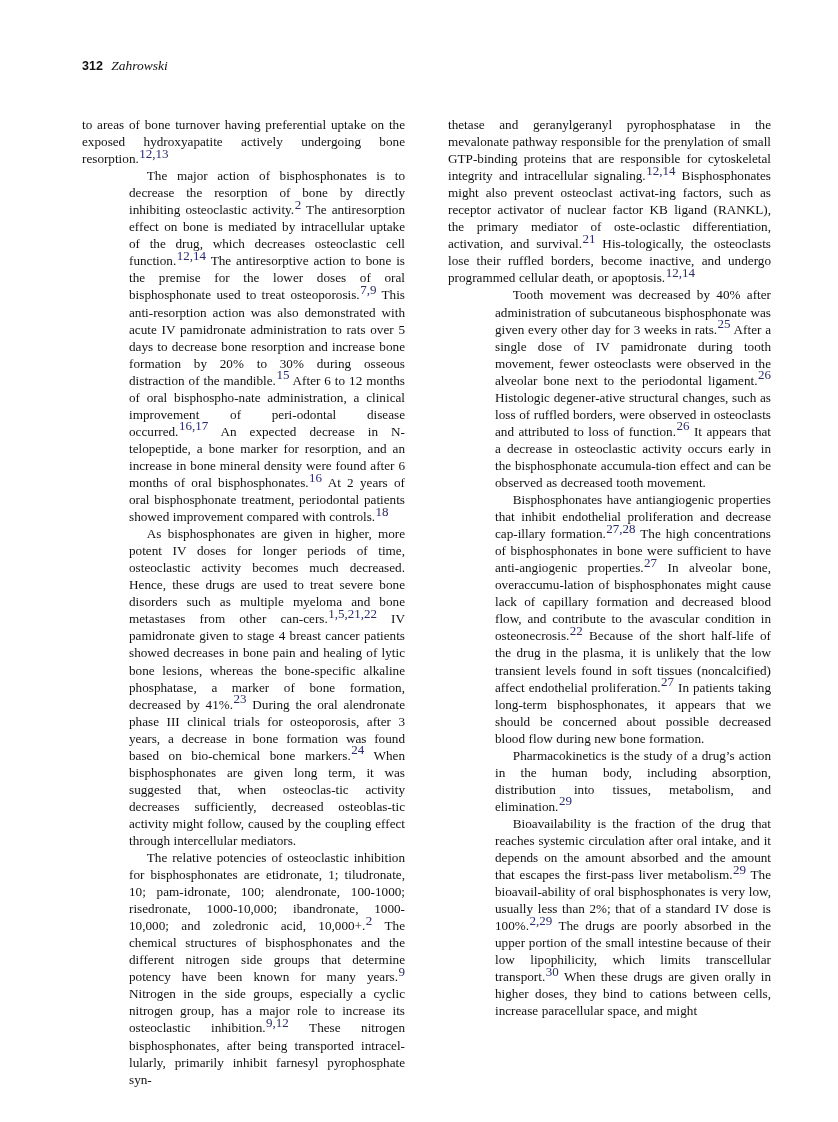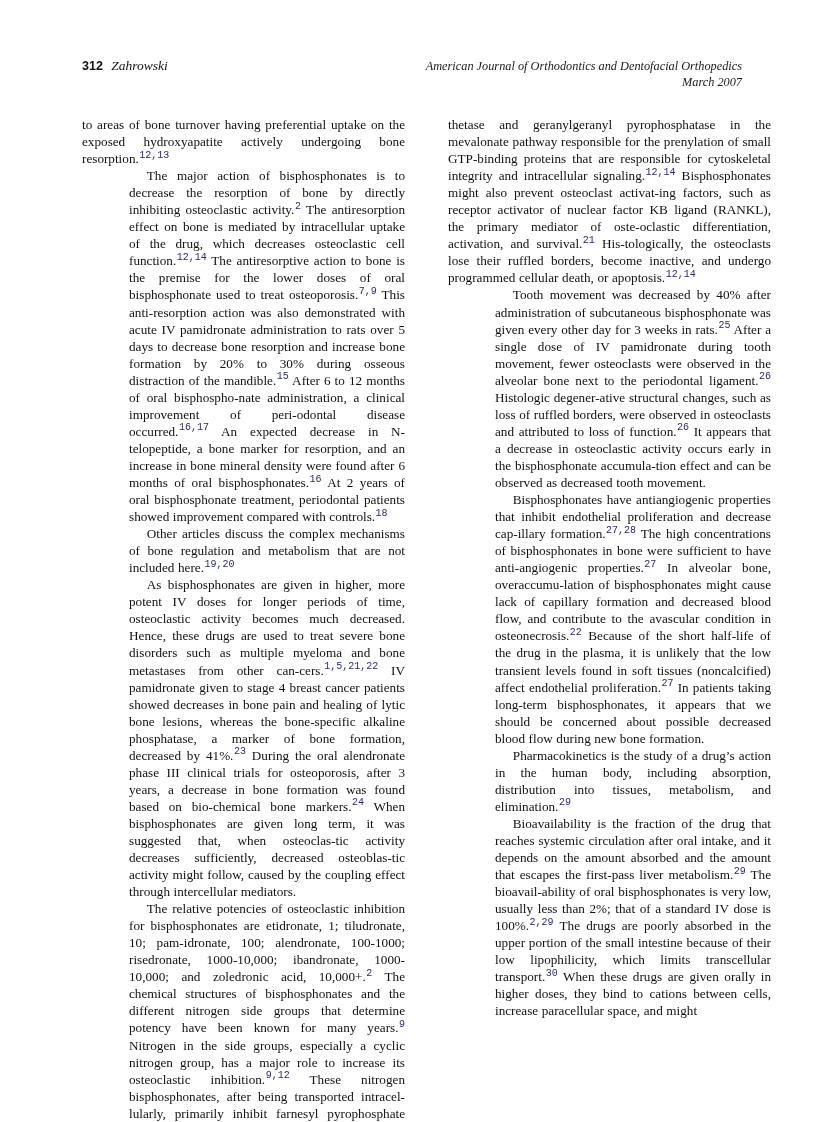--- a/index.html
+++ b/index.html
@@ -18,21 +18,21 @@
     background: #ffffff;
     overflow: hidden;
     box-sizing: border-box;
   }
 
   
   .running-head {
     position: absolute;
     top: 58px;
     left: 82px;
-    right: 96px;
+    right: 81px;
     height: 40px;
   }
   .rh-left {
     position: absolute;
     left: 0;
     top: 0;
     white-space: nowrap;
     font-size: 12.5px;
   }
   .rh-folio {
@@ -86,26 +86,25 @@
     line-height: 17.05px;
     text-align: justify;
     text-justify: inter-word;
     color: #111111;
     hyphens: none;
     word-spacing: 0.02em;
   }
   p.indent { text-indent: 1.35em; margin-left: 47px; }
 
   sup.ref {
-    font-size: 10px;
+    font-size: 13px;
     color: #2a2a6a;
     vertical-align: super;
     line-height: 0;
     padding-left: 0.5px;
-    font-family: Liberation Mono, monospace;
   }
 
   h2.section-head {
     margin: 0;
     padding-top: 11px;
     padding-bottom: 2px;
     font-family: "Liberation Sans", sans-serif;
     font-weight: bold;
     font-size: 11.6px;
     letter-spacing: 0.15px;
@@ -115,31 +114,26 @@
 </style>
 </head>
 <body>
 
 <div class="page">
 
   <div class="running-head">
     <div class="rh-left">
       <span class="rh-folio">312</span><span class="rh-author">Zahrowski</span>
     </div>
-    <div class="rh-right">
-      <div>American Journal of Orthodontics and Dentofacial Orthopedics</div>
-      <div>March 2007</div>
-    </div>
   </div>
 
   <div class="columns">
     <div class="col col-left" id="col-left">
         <p class="para">to areas of bone turnover having preferential uptake on the exposed hydroxyapatite actively undergoing bone resorption.<sup class="ref">12,13</sup></p>
         <p class="para indent">The major action of bisphosphonates is to decrease the resorption of bone by directly inhibiting osteoclastic activity.<sup class="ref">2</sup> The antiresorption effect on bone is mediated by intracellular uptake of the drug, which decreases osteoclastic cell function.<sup class="ref">12,14</sup> The antiresorptive action to bone is the premise for the lower doses of oral bisphosphonate used to treat osteoporosis.<sup class="ref">7,9</sup> This anti-resorption action was also demonstrated with acute IV pamidronate administration to rats over 5 days to decrease bone resorption and increase bone formation by 20% to 30% during osseous distraction of the mandible.<sup class="ref">15</sup> After 6 to 12 months of oral bisphospho-nate administration, a clinical improvement of peri-odontal disease occurred.<sup class="ref">16,17</sup> An expected decrease in N-telopeptide, a bone marker for resorption, and an increase in bone mineral density were found after 6 months of oral bisphosphonates.<sup class="ref">16</sup> At 2 years of oral bisphosphonate treatment, periodontal patients showed improvement compared with controls.<sup class="ref">18</sup></p>
-        <p class="para indent">Other articles discuss the complex mechanisms of bone regulation and metabolism that are not included here.<sup class="ref">19,20</sup></p>
         <p class="para indent">As bisphosphonates are given in higher, more potent IV doses for longer periods of time, osteoclastic activity becomes much decreased. Hence, these drugs are used to treat severe bone disorders such as multiple myeloma and bone metastases from other can-cers.<sup class="ref">1,5,21,22</sup> IV pamidronate given to stage 4 breast cancer patients showed decreases in bone pain and healing of lytic bone lesions, whereas the bone-specific alkaline phosphatase, a marker of bone formation, decreased by 41%.<sup class="ref">23</sup> During the oral alendronate phase III clinical trials for osteoporosis, after 3 years, a decrease in bone formation was found based on bio-chemical bone markers.<sup class="ref">24</sup> When bisphosphonates are given long term, it was suggested that, when osteoclas-tic activity decreases sufficiently, decreased osteoblas-tic activity might follow, caused by the coupling effect through intercellular mediators.</p>
         <p class="para indent">The relative potencies of osteoclastic inhibition for bisphosphonates are etidronate, 1; tiludronate, 10; pam-idronate, 100; alendronate, 100-1000; risedronate, 1000-10,000; ibandronate, 1000-10,000; and zoledronic acid, 10,000+.<sup class="ref">2</sup> The chemical structures of bisphosphonates and the different nitrogen side groups that determine potency have been known for many years.<sup class="ref">9</sup> Nitrogen in the side groups, especially a cyclic nitrogen group, has a major role to increase its osteoclastic inhibition.<sup class="ref">9,12</sup> These nitrogen bisphosphonates, after being transported intracel-lularly, primarily inhibit farnesyl pyrophosphate syn-</p>
       </div>
     <div class="col col-right" id="col-right">
         <p class="para">thetase and geranylgeranyl pyrophosphatase in the mevalonate pathway responsible for the prenylation of small GTP-binding proteins that are responsible for cytoskeletal integrity and intracellular signaling.<sup class="ref">12,14</sup> Bisphosphonates might also prevent osteoclast activat-ing factors, such as receptor activator of nuclear factor KB ligand (RANKL), the primary mediator of oste-oclastic differentiation, activation, and survival.<sup class="ref">21</sup> His-tologically, the osteoclasts lose their ruffled borders, become inactive, and undergo programmed cellular death, or apoptosis.<sup class="ref">12,14</sup></p>
         <p class="para indent">Tooth movement was decreased by 40% after administration of subcutaneous bisphosphonate was given every other day for 3 weeks in rats.<sup class="ref">25</sup> After a single dose of IV pamidronate during tooth movement, fewer osteoclasts were observed in the alveolar bone next to the periodontal ligament.<sup class="ref">26</sup> Histologic degener-ative structural changes, such as loss of ruffled borders, were observed in osteoclasts and attributed to loss of function.<sup class="ref">26</sup> It appears that a decrease in osteoclastic activity occurs early in the bisphosphonate accumula-tion effect and can be observed as decreased tooth movement.</p>
         <p class="para indent">Bisphosphonates have antiangiogenic properties that inhibit endothelial proliferation and decrease cap-illary formation.<sup class="ref">27,28</sup> The high concentrations of bisphosphonates in bone were sufficient to have anti-angiogenic properties.<sup class="ref">27</sup> In alveolar bone, overaccumu-lation of bisphosphonates might cause lack of capillary formation and decreased blood flow, and contribute to the avascular condition in osteonecrosis.<sup class="ref">22</sup> Because of the short half-life of the drug in the plasma, it is unlikely that the low transient levels found in soft tissues (noncalcified) affect endothelial proliferation.<sup class="ref">27</sup> In patients taking long-term bisphosphonates, it appears that we should be concerned about possible decreased blood flow during new bone formation.</p>
         <p class="para indent">Pharmacokinetics is the study of a drug’s action in the human body, including absorption, distribution into tissues, metabolism, and elimination.<sup class="ref">29</sup></p>
         <p class="para indent">Bioavailability is the fraction of the drug that reaches systemic circulation after oral intake, and it depends on the amount absorbed and the amount that escapes the first-pass liver metabolism.<sup class="ref">29</sup> The bioavail-ability of oral bisphosphonates is very low, usually less than 2%; that of a standard IV dose is 100%.<sup class="ref">2,29</sup> The drugs are poorly absorbed in the upper portion of the small intestine because of their low lipophilicity, which limits transcellular transport.<sup class="ref">30</sup> When these drugs are given orally in higher doses, they bind to cations between cells, increase paracellular space, and might</p>
       </div>

